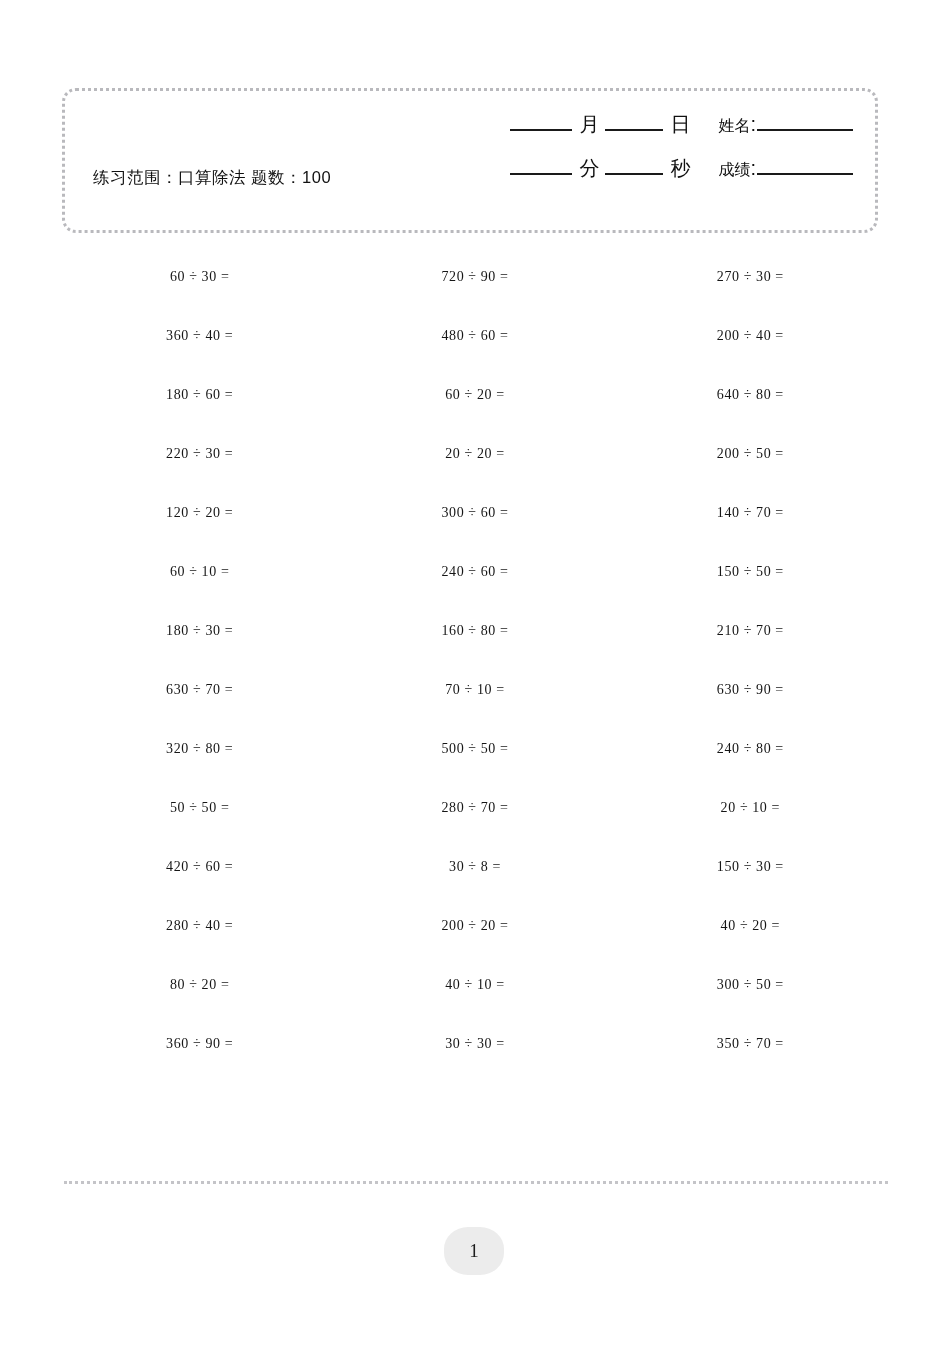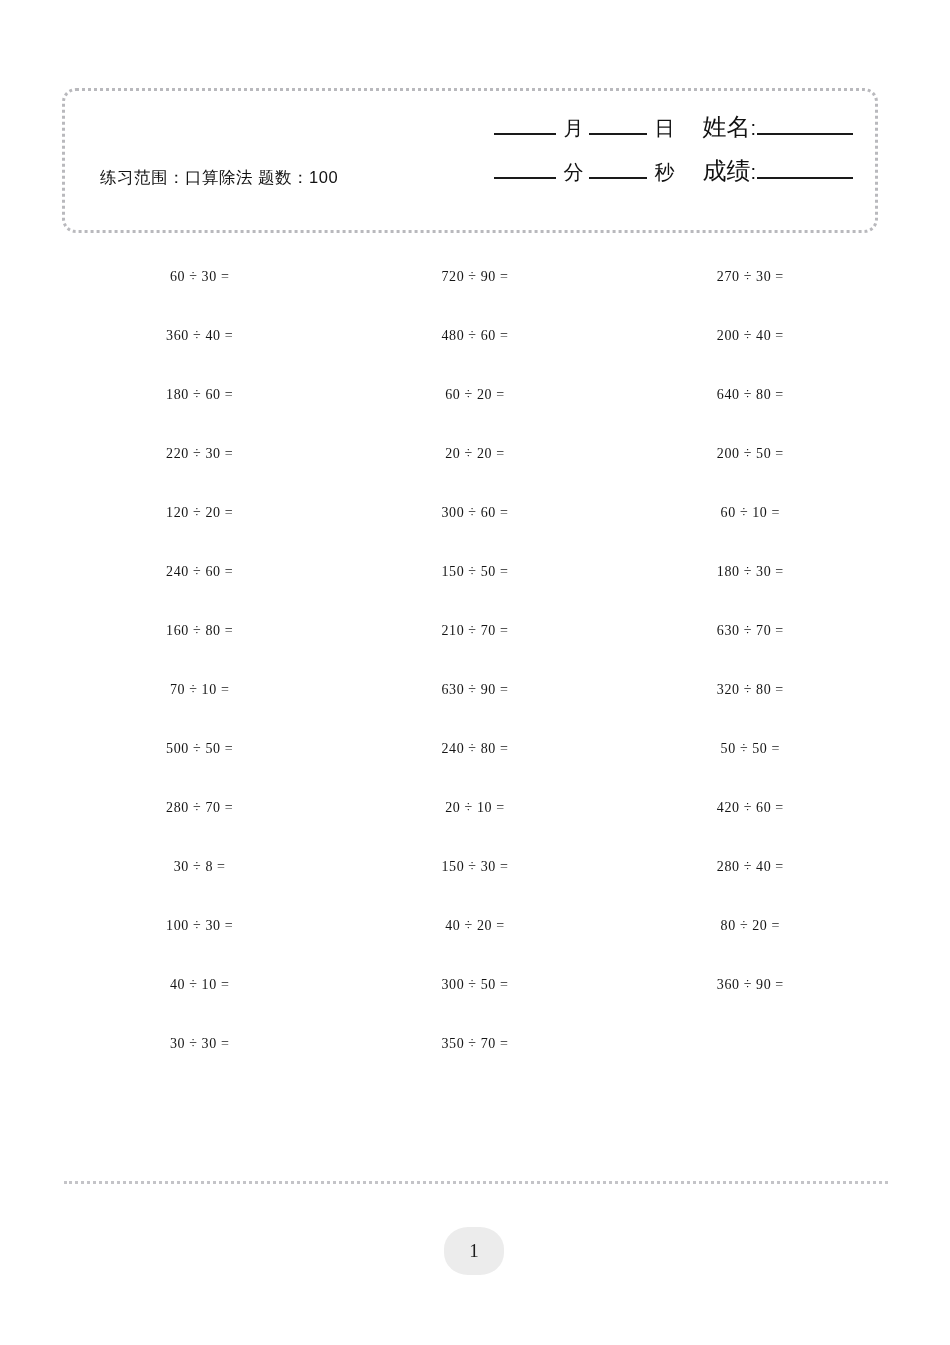--- a/index.html
+++ b/index.html
@@ -38,21 +38,20 @@
 
   .meta-line {
     position: absolute;
     left: 28px;
     top: 76px;
     font-family: "Liberation Sans", "DejaVu Sans", sans-serif;
     font-size: 16.5px;
     letter-spacing: 0.5px;
     color: #111111;
     white-space: nowrap;
-    margin-left: 7px;
   }
 
   .field-rows {
     position: absolute;
     right: 22px;
     top: 20px;
     width: 420px;
   }
   .field-row {
     display: flex;
@@ -71,21 +70,21 @@
   }
   .blank-sm { width: 58px; }
   .blank-md { width: 62px; }
   .blank-lg { width: 96px; }
   .field-row .unit {
     padding: 0 6px 0 7px;
     font-size: 20px;
   }
   .field-row .lbl {
     padding-left: 22px;
-    font-size: 24px;
+    font-size: 16px;
     font-family: Liberation Mono, monospace;
   }
   .field-row .colon {
     padding-right: 1px;
   }
 
   
   .problems {
     position: absolute;
     left: 62px;
@@ -171,40 +170,41 @@
       <div class="cell">480 ÷ 60 =</div>
       <div class="cell">200 ÷ 40 =</div>
       <div class="cell">180 ÷ 60 =</div>
       <div class="cell">60 ÷ 20 =</div>
       <div class="cell">640 ÷ 80 =</div>
       <div class="cell">220 ÷ 30 =</div>
       <div class="cell">20 ÷ 20 =</div>
       <div class="cell">200 ÷ 50 =</div>
       <div class="cell">120 ÷ 20 =</div>
       <div class="cell">300 ÷ 60 =</div>
+      <div class="cell">140 ÷ 70 =</div>
       <div class="cell">60 ÷ 10 =</div>
       <div class="cell">240 ÷ 60 =</div>
       <div class="cell">150 ÷ 50 =</div>
       <div class="cell">180 ÷ 30 =</div>
       <div class="cell">160 ÷ 80 =</div>
       <div class="cell">210 ÷ 70 =</div>
       <div class="cell">630 ÷ 70 =</div>
       <div class="cell">70 ÷ 10 =</div>
       <div class="cell">630 ÷ 90 =</div>
       <div class="cell">320 ÷ 80 =</div>
       <div class="cell">500 ÷ 50 =</div>
       <div class="cell">240 ÷ 80 =</div>
       <div class="cell">50 ÷ 50 =</div>
       <div class="cell">280 ÷ 70 =</div>
       <div class="cell">20 ÷ 10 =</div>
       <div class="cell">420 ÷ 60 =</div>
       <div class="cell">30 ÷ 8 =</div>
       <div class="cell">150 ÷ 30 =</div>
       <div class="cell">280 ÷ 40 =</div>
-      <div class="cell">100 ÷ 30 =</div>
+      <div class="cell">200 ÷ 20 =</div>
       <div class="cell">40 ÷ 20 =</div>
       <div class="cell">80 ÷ 20 =</div>
       <div class="cell">40 ÷ 10 =</div>
       <div class="cell">300 ÷ 50 =</div>
       <div class="cell">360 ÷ 90 =</div>
       <div class="cell">30 ÷ 30 =</div>
       <div class="cell">350 ÷ 70 =</div>
     </div>
 
   <div class="footer-rule"></div>

